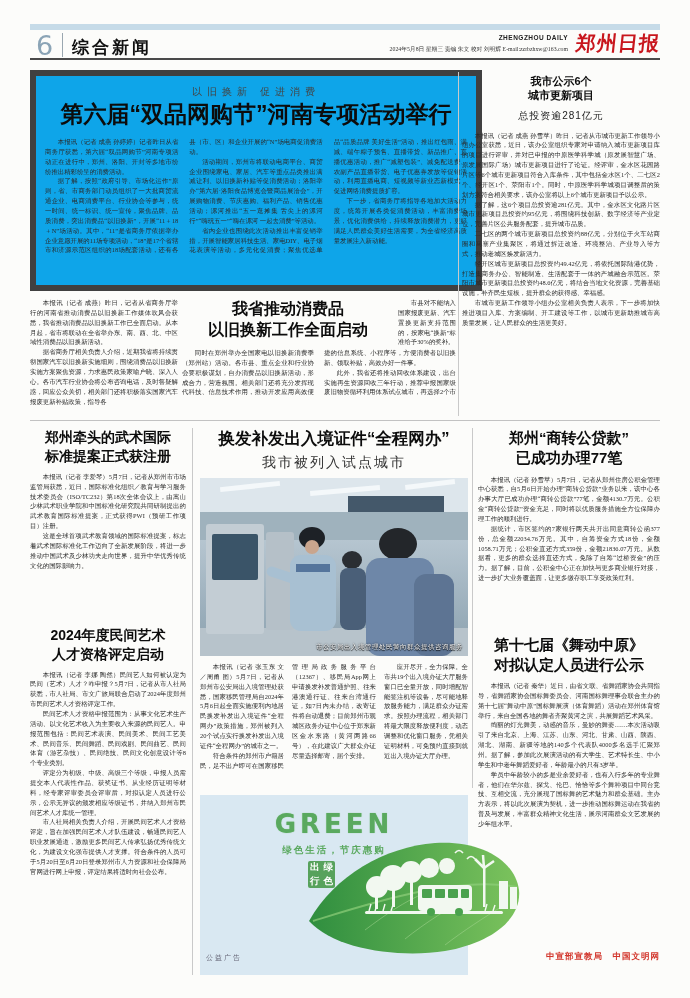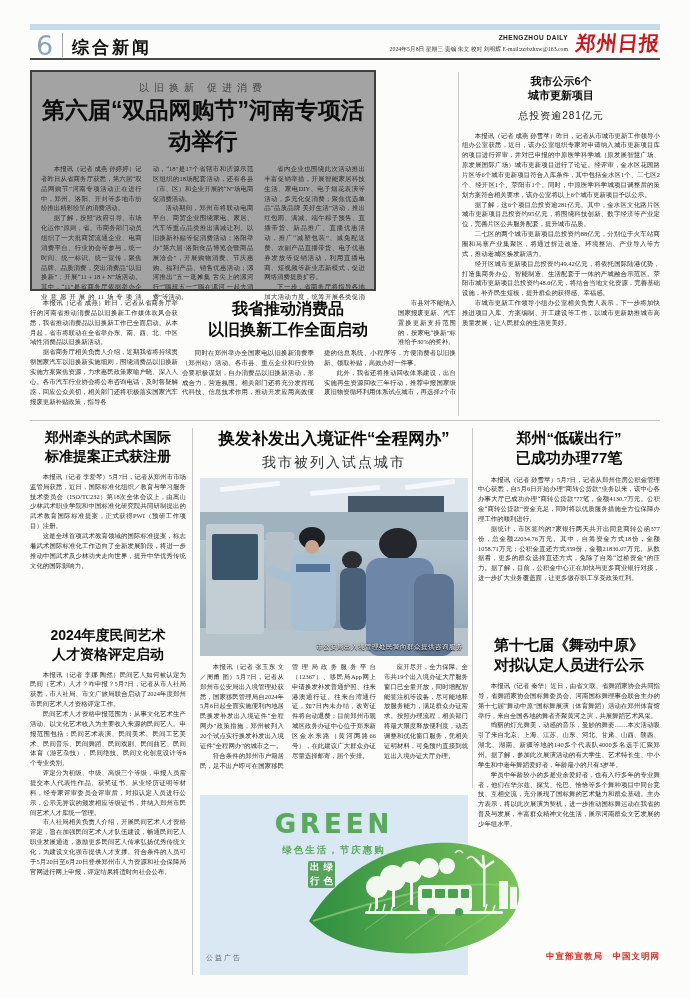--- a/index.html
+++ b/index.html
@@ -16,21 +16,21 @@
   .top-strip { left:30px; top:24px; width:630px; height:6px; background:#c6dbe8; }
   .hdr-num { left:36px; top:30px; font-size:27px; color:#8ba4b6; font-family:"DejaVu Sans",sans-serif; }
   .hdr-vline { left:62px; top:33px; width:1px; height:24px; background:#9aa7b0; }
   .hdr-section { left:72px; top:36px; font-size:17px; font-weight:bold; color:#111; letter-spacing:3px; }
   .hdr-logo-cn { right:30px; top:30px; font-size:20px; font-weight:bold; color:#c8161d; transform:skewX(-6deg); letter-spacing:1px; }
   .hdr-logo-en { right:122px; top:34px; font-size:6.5px; font-weight:bold; color:#222; letter-spacing:.5px; }
   .hdr-dateline { right:122px; top:45px; font-size:5.8px; color:#333; white-space:nowrap; }
   .hdr-rule { left:30px; top:58px; width:630px; height:2px; background:#4a4a4a; }
 
   
-  .lead-box { left:30px; top:70px; width:346px; height:221px; border:2px solid #404040; background:#a3a3a3; }
+  .lead-box { left:30px; top:70px; width:452px; height:221px; border:6px solid #404040; background:#0ea5e9; }
   .lead-kicker { margin-top:9px; text-align:center; font-size:10px; color:#444; letter-spacing:5px; }
   .lead-head { text-align:center; font-size:23px; font-weight:bold; color:#0c0c0c; }
   .lead-body { margin:7px 9px 0; height:146px; overflow:hidden; column-count:3; column-gap:11px; }
   .bodytext p { font-size:6.4px; line-height:1.54; text-align:justify; text-indent:2em; color:#2a2a2a; }
 
   
   .band2 { left:30px; top:296px; width:426px; height:122px; }
   .b2-col1 { left:0; top:2px; width:148px; height:118px; overflow:hidden; }
   .b2-head { left:152px; top:2px; width:212px; text-align:center; font-size:16px; line-height:1.32; font-weight:bold; color:#0c0c0c; }
   .b2-side { left:368px; top:2px; width:58px; height:48px; overflow:hidden; }
@@ -211,21 +211,21 @@
 
     <div class="center-body bodytext">
       <p>本报讯（记者 张玉东 文／周甬 图）5月7日，记者从郑州市公安局出入境管理处获悉，国家移民管理局自2024年5月6日起全面实施便利内地居民换发补发出入境证件“全程网办”政策措施，郑州被列入20个试点实行换发补发出入境证件“全程网办”的城市之一。</p>
       <p>符合条件的郑州市户籍居民，足不出户即可在国家移民管理局政务服务平台（12367）、移民局App网上申请换发补发普通护照、往来港澳通行证、往来台湾通行证，如7日内未办结，改寄证件将自动退费；目前郑州市观城区政务办证中心位于郑东新区金水东路（黄河两路66号），在此建议广大群众办证尽量选择邮寄，届个安排。</p>
       <p>应开尽开，全力保障。全市共19个出入境办证大厅服务窗口已全量开放，同时增配智能签注机等设备，尽可能地释放服务能力，满足群众办证需求。按照办理流程，相关部门将最大限度释放便利度，动态调整和优化窗口服务，凭相关证明材料，可免预约直接到就近出入境办证大厅办理。</p>
     </div>
   </div>
 
   <div class="abs mcol-right">
     <div class="small-head sz-head sans">
-      <div>郑州“低碳出行”</div>
+      <div>郑州“商转公贷款”</div>
       <div>已成功办理77笔</div>
     </div>
     <div class="sz-body bodytext">
       <p>本报讯（记者 孙雪苹）5月7日，记者从郑州住房公积金管理中心获悉，自5月6日开始办理“商转公贷款”业务以来，该中心各办事大厅已成功办理“商转公贷款”77笔，金额4130.7万元。公积金“商转公贷款”资金充足，同时将以优质服务措施全方位保障办理工作的顺利进行。</p>
       <p>据统计，市区签约的7家银行两天共开出同意商转公函377份，总金额22034.76万元。其中，自筹资金方式18份，金额1058.71万元；公积金直还方式359份，金额21836.07万元。从数据看，更多的群众选择直还方式，免除了自筹“过桥资金”的压力。据了解，目前，公积金中心正在加快与更多商业银行对接，进一步扩大业务覆盖面，让更多缴存职工享受政策红利。</p>
     </div>
     <div class="small-head wd-head sans">
       <div>第十七届《舞动中原》</div>
       <div>对拟认定人员进行公示</div>
     </div>

